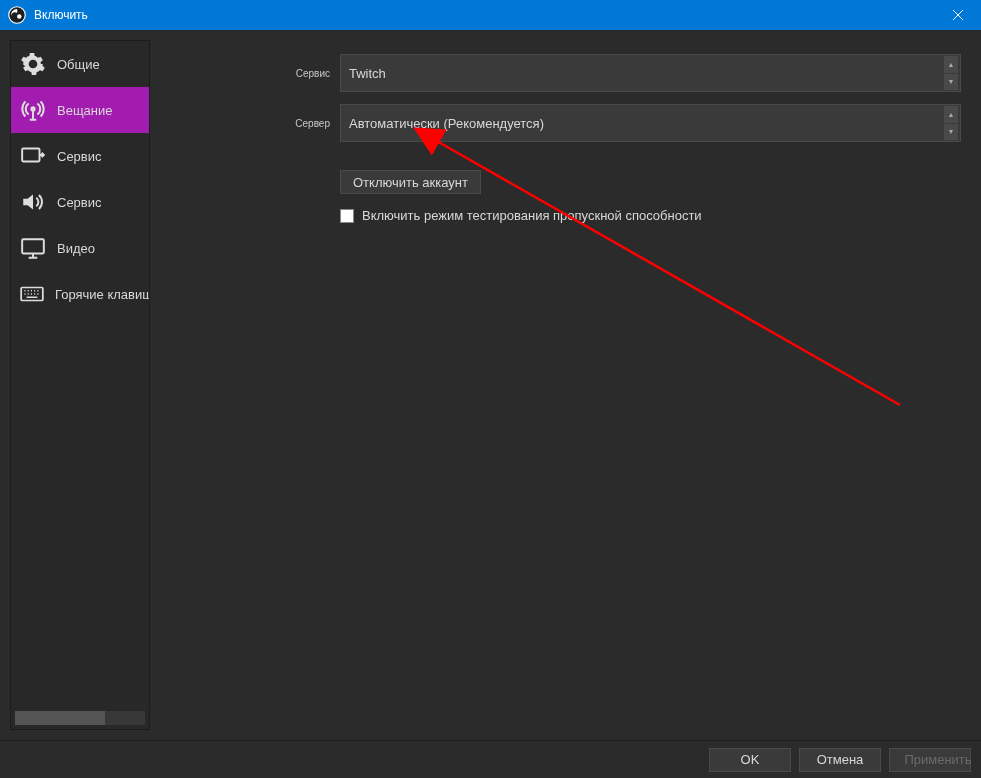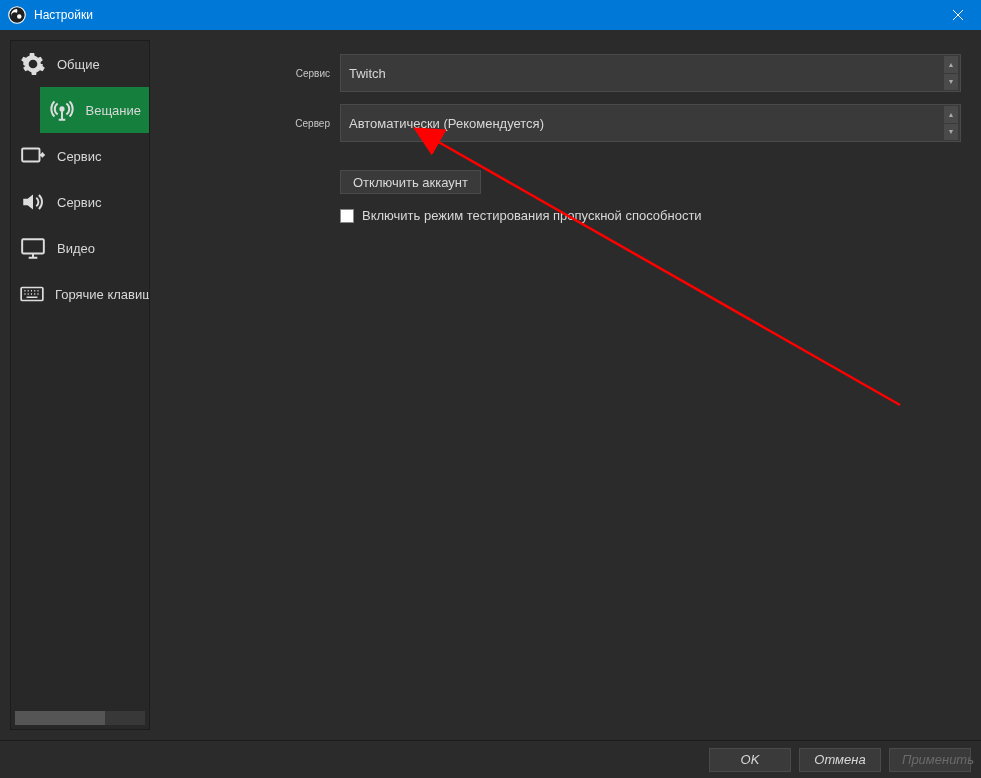--- a/index.html
+++ b/index.html
@@ -6,55 +6,55 @@
   html, body { width: 981px; height: 778px; font-family: "Segoe UI", Arial, sans-serif; font-size: 13px; color: #d8d8d8; background:#2b2b2b; overflow:hidden; }
   .window { width:981px; height:778px; display:flex; flex-direction:column; background:#2b2b2b; }
   .titlebar { height:30px; background:#0078d7; display:flex; align-items:center; color:#fff; }
   .titlebar .app-icon { width:18px; height:18px; margin:0 8px; }
   .titlebar .title { flex:1; font-size:12px; }
   .titlebar .close { width:46px; height:30px; display:flex; align-items:center; justify-content:center; }
   .body { flex:1; display:flex; padding:10px; gap:10px; min-height:0; position:relative; }
   .sidebar { width:140px; background:#282828; display:flex; flex-direction:column; border:1px solid #1c1c1c; overflow:hidden; }
   .nav { flex:1; }
   .nav-item { height:46px; display:flex; align-items:center; gap:10px; padding:0 8px; color:#d8d8d8; cursor:pointer; }
-  .nav-item.selected { background:#15803d;margin-left:29px; }
+  .nav-item.selected { background:#a21caf; }
   .nav-item .icon { width:28px; height:28px; display:flex; align-items:center; justify-content:center; }
   .nav-item .label { font-size:13px; white-space:nowrap; }
   .hscroll { height:14px; background:#383838; margin:4px; position:relative; }
   .hscroll .thumb { position:absolute; left:0; top:0; height:100%; width:90px; background:#555; }
   .main { flex:1; background:#2b2b2b; display:flex; flex-direction:column; min-width:0; }
   .form { padding:14px 10px 0 0; }
   .row { display:flex; align-items:center; margin-bottom:12px; }
   .row .lbl { width:180px; text-align:right; padding-right:10px; color:#c8c8c8; font-size:10px; }
   .combo { flex:1; height:22px; background:#3a3a3a; border:1px solid #4a4a4a; display:flex; align-items:center; padding:18px 8px; color:#d8d8d8; font-size:13px; position:relative; }
   .combo .spin { position:absolute; right:2px; top:1px; bottom:1px; width:14px; display:flex; flex-direction:column; }
   .combo .spin span { flex:1; display:flex; align-items:center; justify-content:center; font-size:7px; color:#aaa; background:#4a4a4a; }
   .combo .spin span + span { margin-top:1px; }
   .button { height:24px; background:#3a3a3a; border:1px solid #4a4a4a; padding:0 12px; display:inline-flex; align-items:center; color:#d8d8d8; font-size:13px; cursor:pointer; }
   .button.disabled { color:#6a6a6a;padding-left:28px; }
   .checkbox-row { display:flex; align-items:center; gap:8px; margin-top:6px; }
   .checkbox { width:14px; height:14px; border:1px solid #888; background:#fff; }
-  .footer { height:38px; display:flex; align-items:center; justify-content:flex-end; gap:8px; padding:0 10px; border-top:1px solid #1c1c1c;font-style:italic; }
+  .footer { height:38px; display:flex; align-items:center; justify-content:flex-end; gap:8px; padding:0 10px; border-top:1px solid #1c1c1c; }
   .footer .button { width:82px; justify-content:center; }
   .arrow-overlay { position:absolute; top:40px; left:160px; right:10px; bottom:48px; pointer-events:none; }
 </style>
 </head>
 <body>
 
 <div class="window">
 
   <div class="titlebar">
     <span class="app-icon">
       <svg viewBox="0 0 24 24" width="18" height="18">
           <circle cx="12" cy="12" r="11" fill="#1f1f1f" stroke="#fff" stroke-width="1.5"></circle>
           <path d="M12 4a8 8 0 0 0-6.9 12 5 5 0 0 1 6.9-6.9A8 8 0 0 0 12 4z" fill="#fff"></path>
           <circle cx="15" cy="14" r="3" fill="#fff"></circle>
         </svg>
     </span>
-    <span class="title">Настройки</span>
+    <span class="title">Включить</span>
     <div class="close">
       <svg width="10" height="10" viewBox="0 0 10 10">
           <path d="M0 0 L10 10 M10 0 L0 10" stroke="#fff" stroke-width="1"></path>
         </svg>
     </div>
   </div>
 
   <div class="body">
 
     <div class="sidebar">

